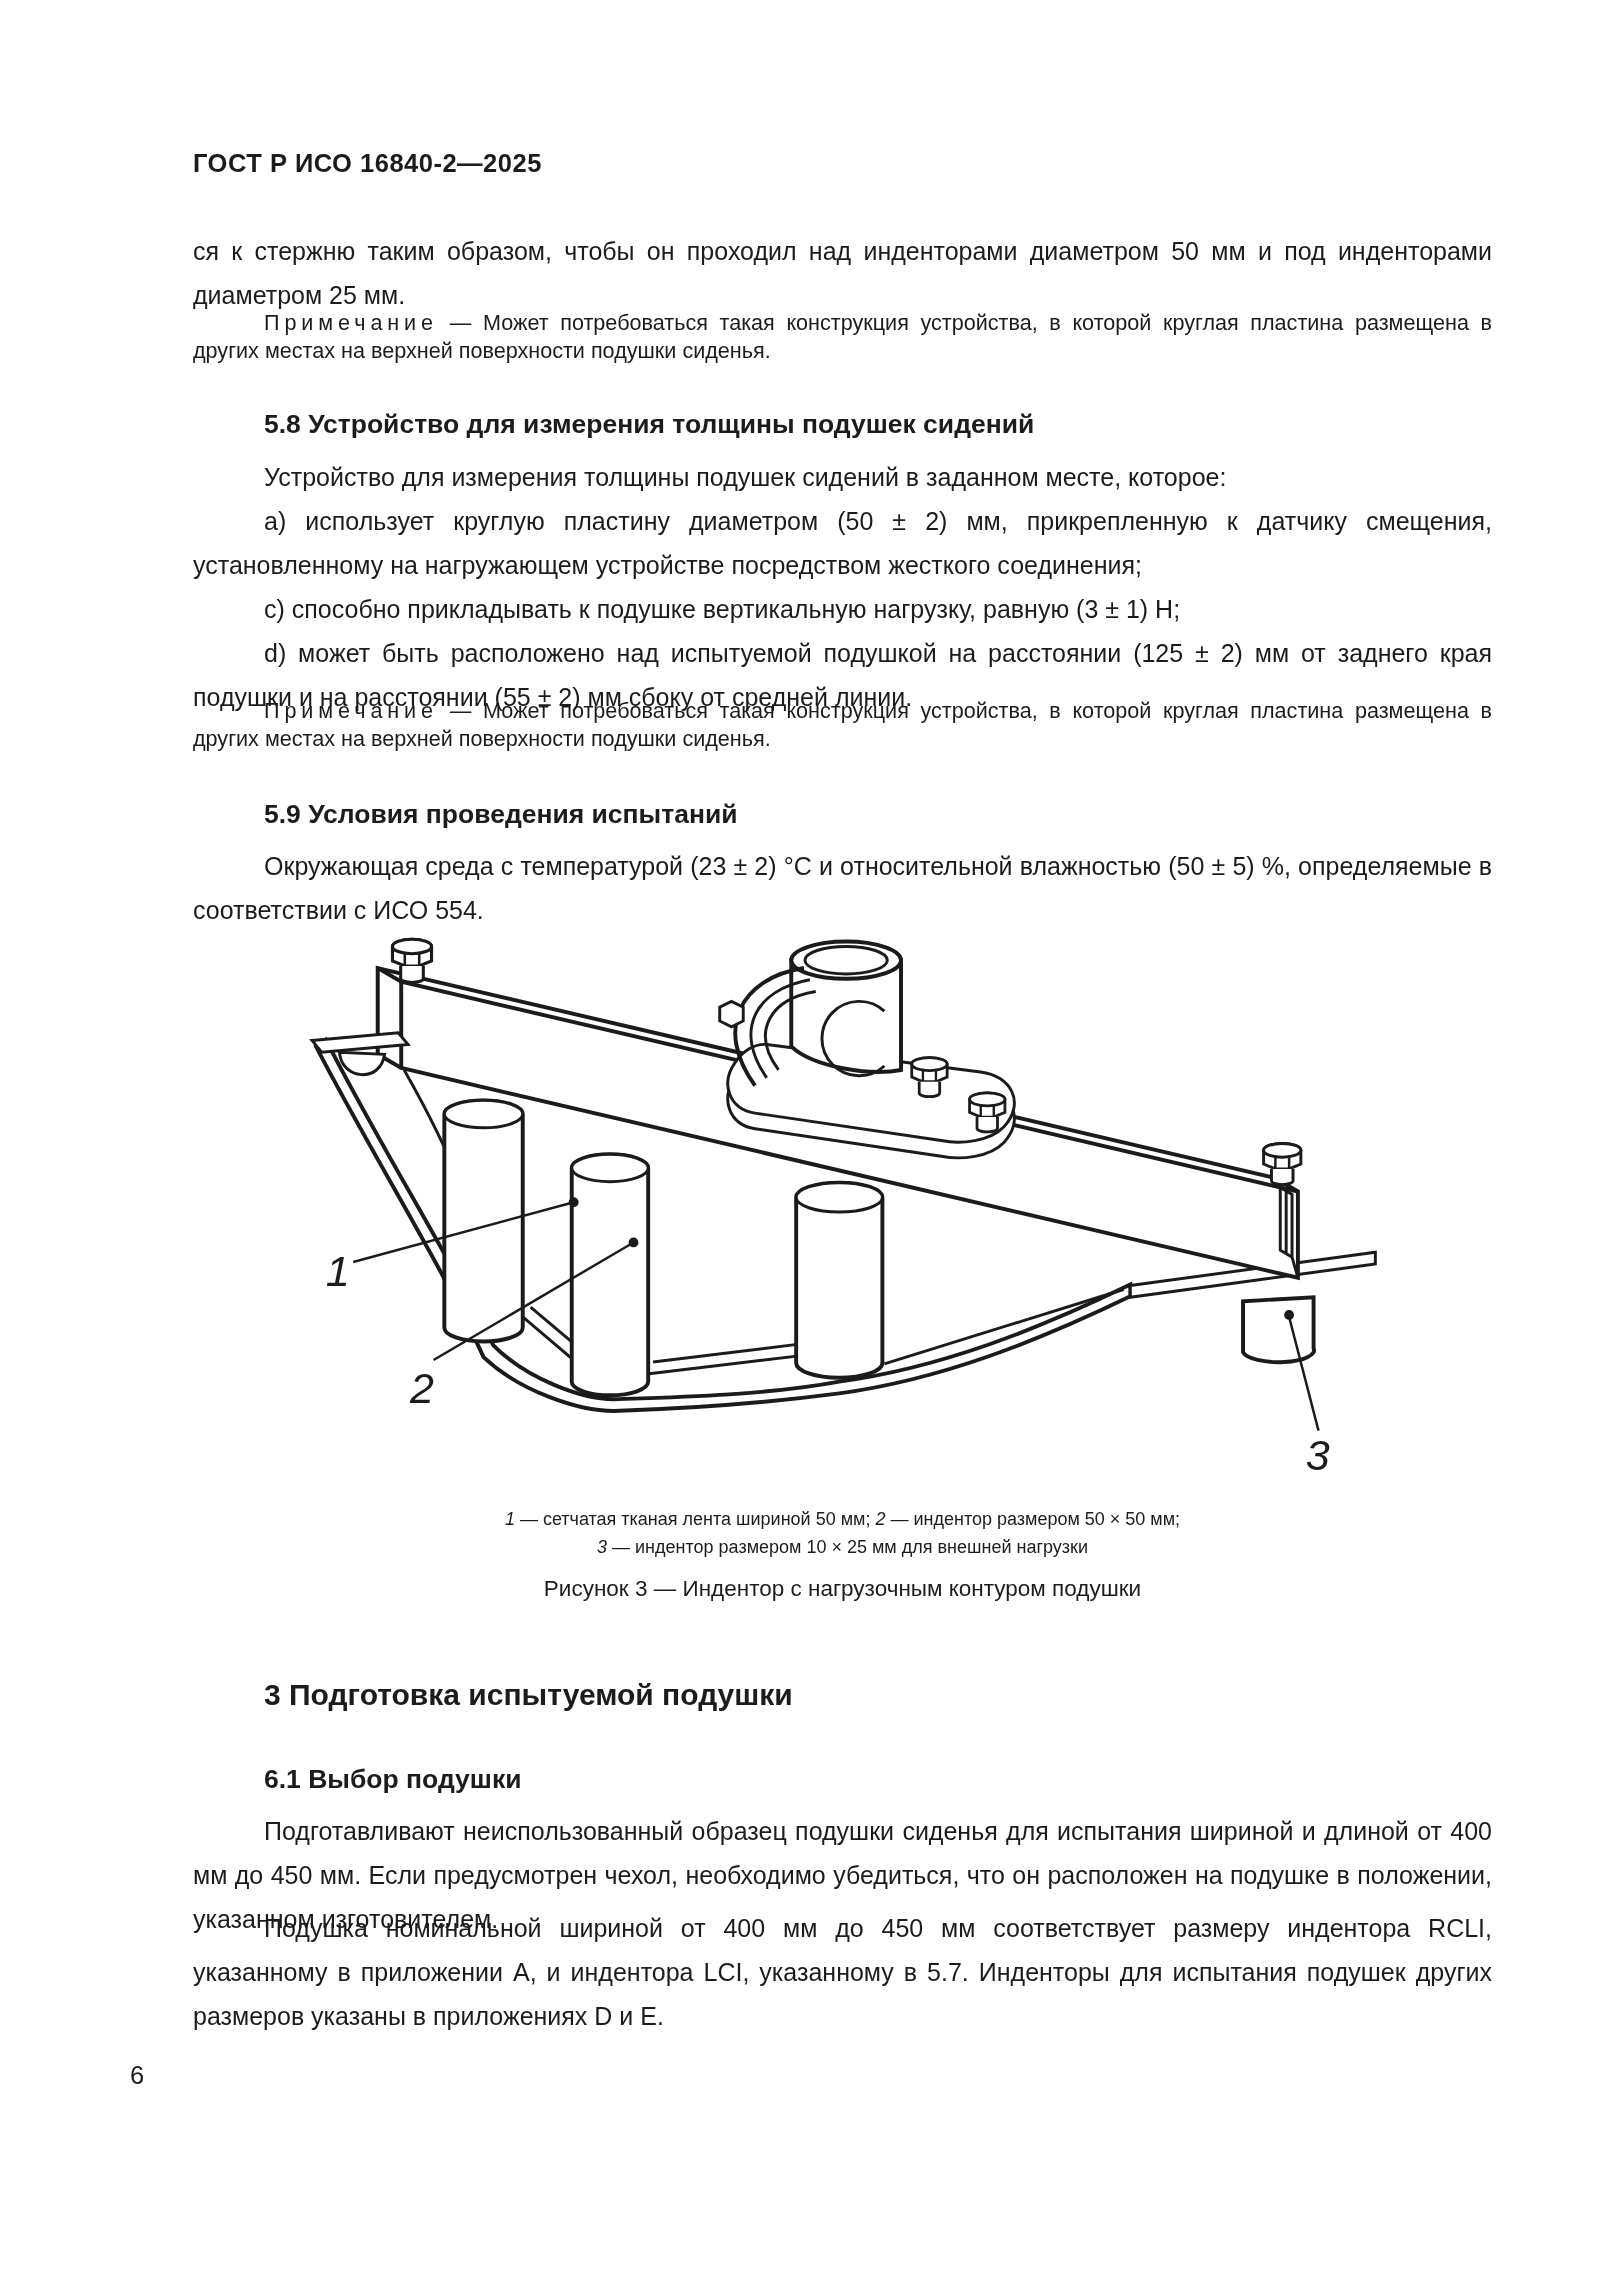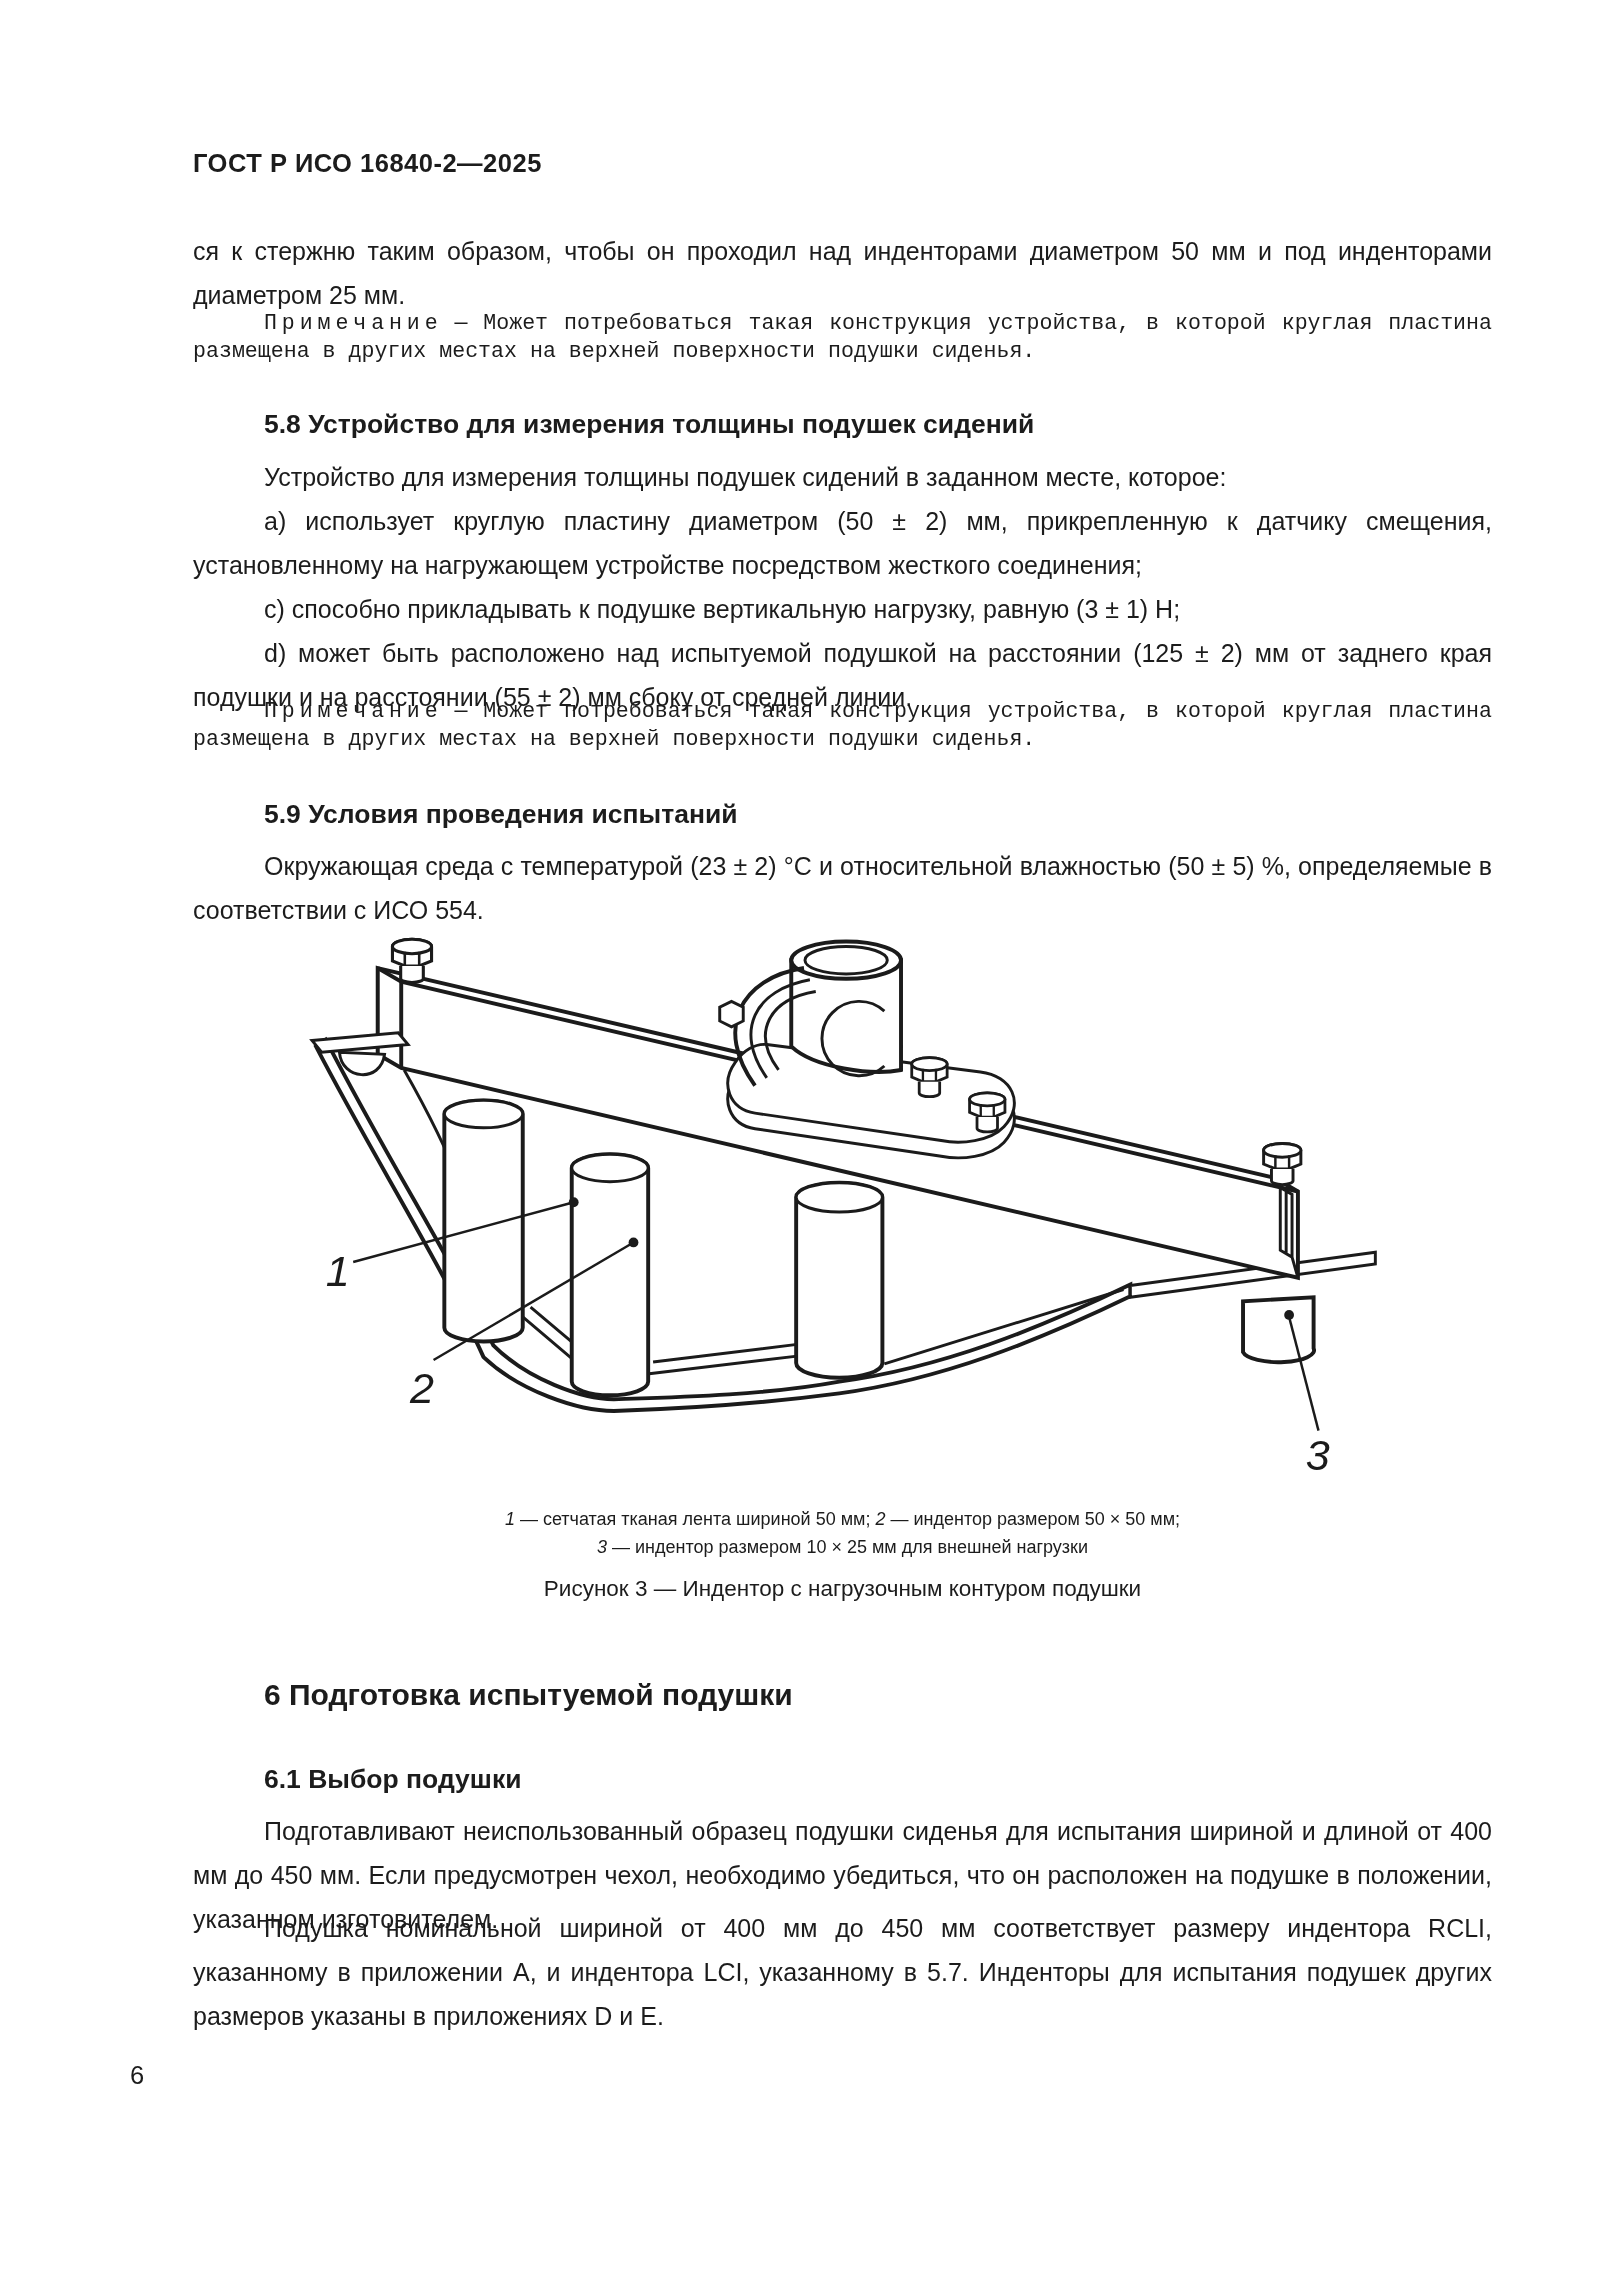--- a/index.html
+++ b/index.html
@@ -11,21 +11,21 @@
     -webkit-font-smoothing:antialiased;
   }
   .abs { position:absolute; }
   .col { left:193px; width:1299px; }
   .doc-header { font-size:25.5px; font-weight:bold; letter-spacing:0.5px; }
   p.body, div.body {
     font-size:25px; line-height:44px; margin:0;
     text-align:justify;
   }
   .firstline { text-indent:71px; }
-  .note { font-size:21.6px; line-height:28px; text-align:justify;font-family:Liberation Mono, monospace; }
+  .note { font-size:21.6px; line-height:28px; text-align:justify; }
   .note .nlabel { letter-spacing:4.9px; }
   .note .ntext { margin-left:11.8px; }
   .h2 { font-size:26.5px; font-weight:bold; margin:0; text-indent:71px; }
   .h1 { font-size:30px; font-weight:bold; margin:0; text-indent:71px; }
   .caption { font-size:18px; text-align:center; }
   .caption .inum { font-style:italic; }
   .figtitle { font-size:22.5px; text-align:center; }
   .pagenum { font-size:25.5px; }
   svg text.flabel {
     font-family:"Liberation Sans", sans-serif;
@@ -165,21 +165,21 @@
 </svg>
 
 <div class="abs col caption" style="top:1509px;">
   <span class="inum">1</span><span> — сетчатая тканая лента шириной 50 мм; </span><span class="inum">2</span><span> — индентор размером 50 × 50 мм;</span>
 </div>
 <div class="abs col caption" style="top:1537px;">
   <span class="inum">3</span><span> — индентор размером 10 × 25 мм для внешней нагрузки</span>
 </div>
 <div class="abs col figtitle" style="top:1576px;">Рисунок 3 — Индентор с нагрузочным контуром подушки</div>
 
-<h2 class="abs col h1" style="top:1678px;">6 Подготовка испытуемой подушки</h2>
+<h2 class="abs col h1" style="top:1678px;">3 Подготовка испытуемой подушки</h2>
 
 <h3 class="abs col h2" style="top:1764px;">6.1 Выбор подушки</h3>
 
 <p class="abs col body firstline" style="top:1809px;">Подготавливают неиспользованный образец подушки сиденья для испытания шириной и длиной от 400 мм до 450 мм. Если предусмотрен чехол, необходимо убедиться, что он расположен на подушке в положении, указанном изготовителем.</p>
 
 <p class="abs col body firstline" style="top:1906px;">Подушка номинальной шириной от 400 мм до 450 мм соответствует размеру индентора RCLI, указанному в приложении A, и индентора LCI, указанному в 5.7. Инденторы для испытания подушек других размеров указаны в приложениях D и E.</p>
 
 <div class="abs pagenum" style="left:130px; top:2061px;">6</div>
 
 

